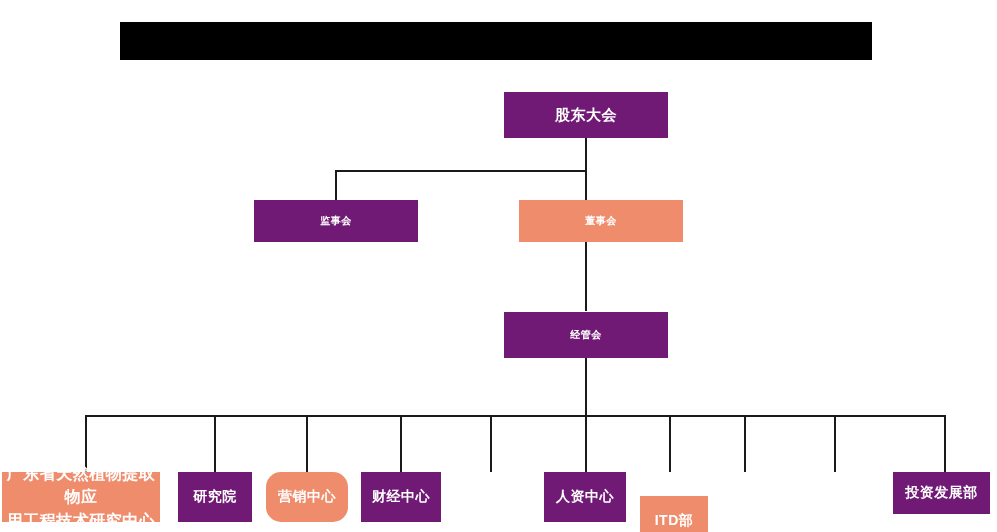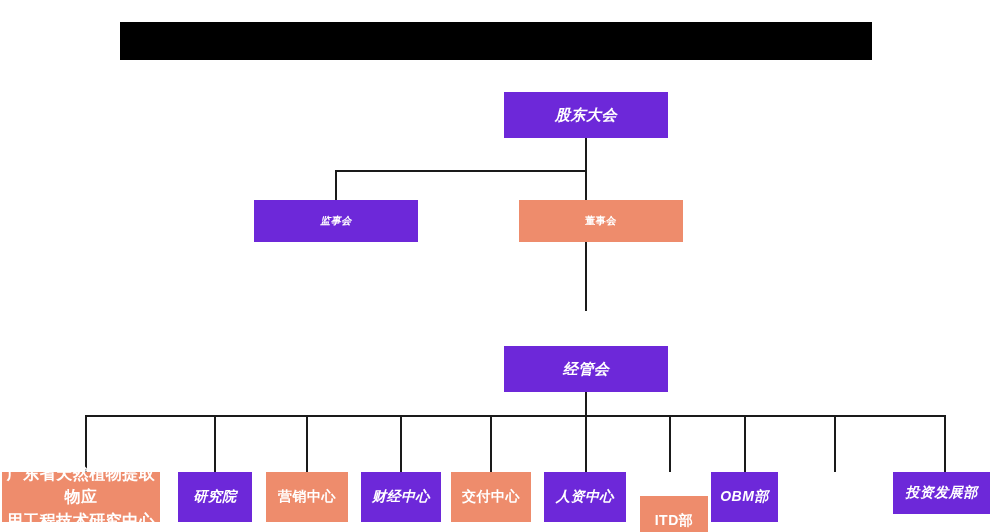--- a/index.html
+++ b/index.html
@@ -31,26 +31,26 @@
     display: flex;
     align-items: center;
     justify-content: center;
     text-align: center;
     color: #ffffff;
     font-weight: bold;
     letter-spacing: 0.5px;
     line-height: 1.25;
     z-index: 3;
   }
-  .node.dark  { background: #6d28d9; font-style: italic; }
+  .node.dark  { background: #701a75; }
   .node.light { background: #EE8C6C; }
 
   .node-l1 { font-size: 15px; }
   .node-l2 { font-size: 10px; }
-  .node-l3 { font-size: 15px; margin-top: 34px; }
+  .node-l3 { font-size: 10px; }
   .node-l4 { font-size: 14px; }
   .node-l4.two-line { font-size: 16px; line-height: 1.45; padding: 0 4px; }
 
   .connector {
     position: absolute;
     background: #1a1a1a;
     z-index: 1;
   }
   .connector.v { width: 2px; }
   .connector.h { height: 2px; }
@@ -95,28 +95,26 @@
 
   <div class="node node-l3 dark" style="left:504px; top:312px; width:164px; height:46px;">经管会</div>
 
   <div class="node node-l4 two-line light" style="left:2px; top:472px; width:158px; height:50px; flex-direction:column;">
     <span>广东省天然植物提取物应</span>
     <span>用工程技术研究中心</span>
   </div>
 
   <div class="node node-l4 dark" style="left:178px; top:472px; width:74px; height:50px;text-align:center;">研究院</div>
 
-  <div class="node node-l4 light" style="left:266px; top:472px; width:82px; height:50px;">营销中心</div>
+  <div class="node node-l4 light" style="left:266px; top:472px; width:82px; height:50px;border-radius:15px;">营销中心</div>
 
   <div class="node node-l4 dark" style="left:361px; top:472px; width:80px; height:50px;">财经中心</div>
 
-  <div class="node node-l4 light" style="left:451px; top:472px; width:80px; height:50px;">交付中心</div>
 
   <div class="node node-l4 dark" style="left:544px; top:472px; width:82px; height:50px;">人资中心</div>
 
   <div class="node node-l4 light" style="left:640px; top:496px; width:68px; height:50px;">ITD部</div>
 
-  <div class="node node-l4 dark" style="left:711px; top:472px; width:67px; height:50px;">OBM部</div>
 
 
   <div class="node node-l4 dark" style="left:893px; top:472px; width:97px; height:42px;">投资发展部</div>
 
 </div>
 
 </body></html>

